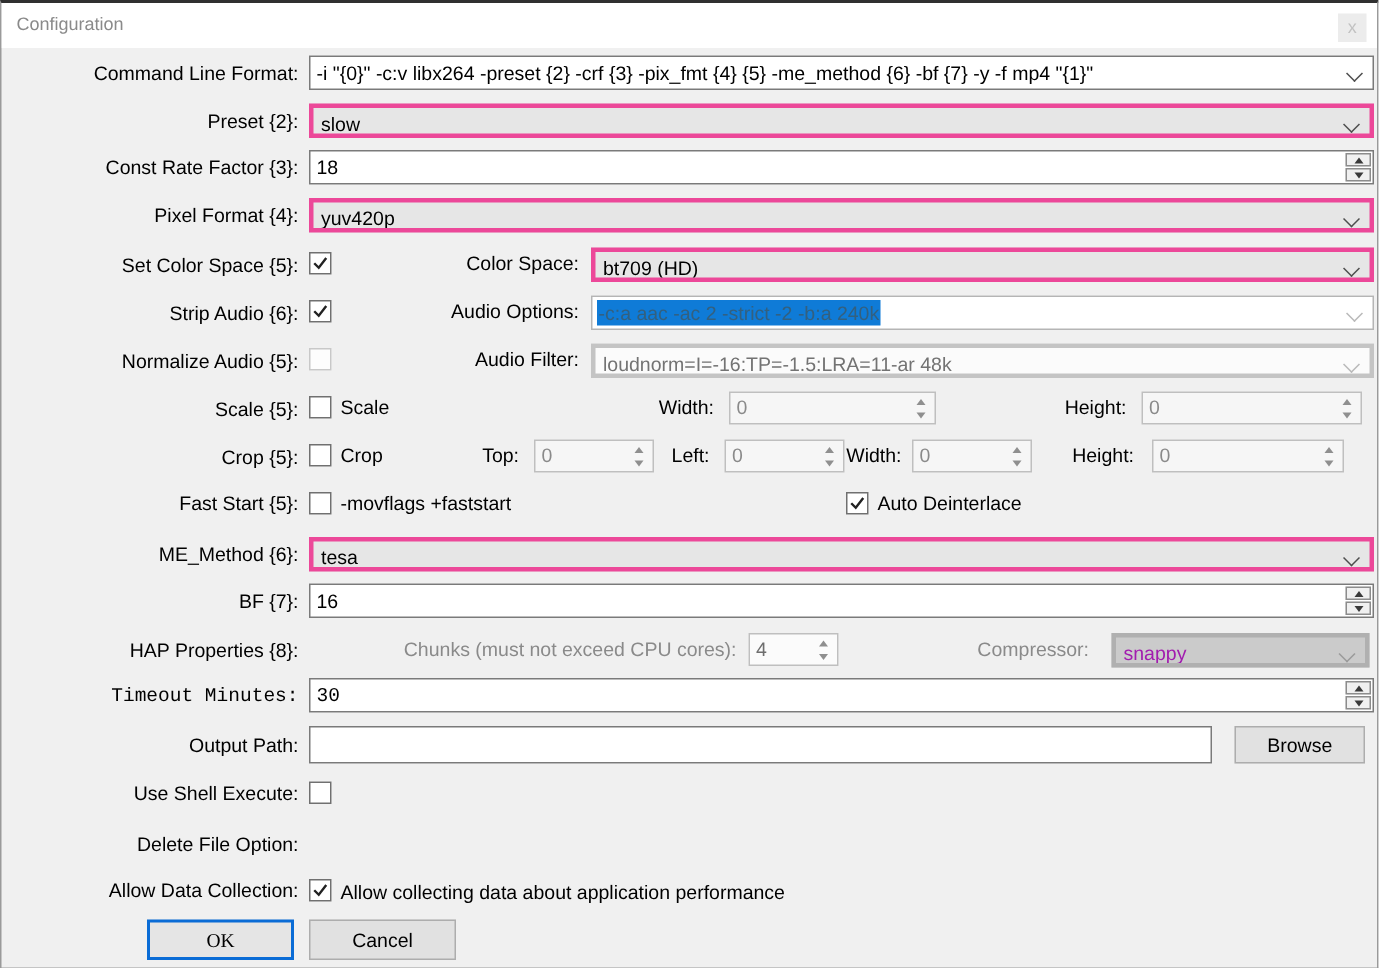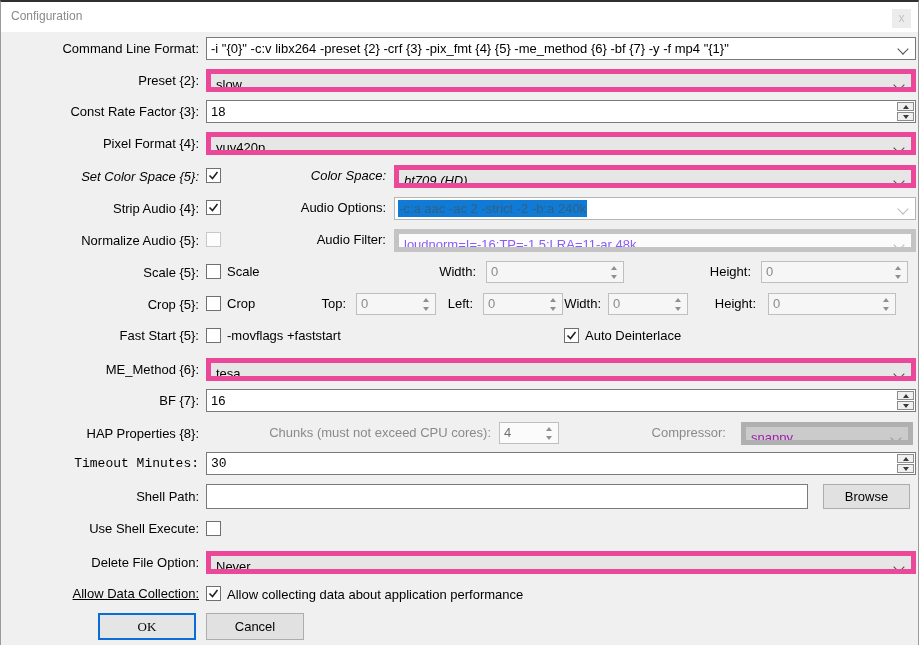--- a/index.html
+++ b/index.html
@@ -9,23 +9,23 @@
   .close-btn{position:absolute;right:7px;top:7px;width:19px;height:19px;background:#ececec;color:#c2c2c2;font-size:12px;text-align:center;line-height:18px;}
   .row{position:absolute;left:0;width:917px;height:23px;}
   .lbl{position:absolute;left:0;top:0;width:198px;height:23px;line-height:23px;text-align:right;font-size:13px;color:#000;white-space:nowrap;}
   .ctrl{position:absolute;left:205px;top:0;right:2px;height:23px;}
   
   .tinput{position:relative;box-sizing:border-box;width:100%;height:23px;background:#fff;border:1px solid #7a7a7a;}
   .tinput input{position:absolute;left:0;top:0;width:100%;height:100%;box-sizing:border-box;border:none;outline:none;background:transparent;font-family:inherit;font-size:13px;padding:0 20px 0 4px;color:#000;}
   .combo-edit{position:relative;box-sizing:border-box;width:100%;height:23px;background:#fff;border:1px solid #7a7a7a;}
   .combo-edit input{position:absolute;left:0;top:0;width:100%;height:100%;box-sizing:border-box;border:none;outline:none;background:transparent;font-family:inherit;font-size:13px;padding:0 22px 0 4px;color:#000;}
   
-  .combo{position:relative;box-sizing:border-box;width:100%;height:23px;background:#e6e6e6;border:5px solid #ec4899;font-size:13px;color:#000;line-height:21px;padding:0 22px 0 5px;white-space:nowrap;overflow:hidden;}
+  .combo{position:relative;box-sizing:border-box;width:100%;height:23px;background:#e6e6e6;border:3px solid #ec4899;font-size:13px;color:#000;line-height:21px;padding:0 22px 0 5px;white-space:nowrap;overflow:hidden;}
   .combo.disabled{background:#cbcbcb;color:#a21caf;border-color:#b0b0b0;}
-  .combo.light-disabled{background:#fbfbfb;color:#8b5cf6;border-color:#c4c4c4;}
+  .combo.light-disabled{background:#fbfbfb;color:#737373;border-color:#c4c4c4;}
   .chev{position:absolute;right:8px;top:7px;width:7px;height:7px;border-right:1.4px solid #4d4d4d;border-bottom:1.4px solid #4d4d4d;transform:rotate(45deg);}
   .chev.lite{border-color:#b9b9b9;}
   .chev.mid{border-color:#9a9a9a;}
   
   .numeric{position:relative;box-sizing:border-box;width:100%;height:23px;background:#fff;border:1px solid #7a7a7a;}
   .numeric input{position:absolute;left:0;top:0;width:100%;height:100%;box-sizing:border-box;border:none;outline:none;background:transparent;font-family:inherit;font-size:13px;padding:0 22px 0 4px;color:#000;}
   .spin{position:absolute;right:1px;top:1px;bottom:1px;width:17px;display:flex;flex-direction:column;gap:1px;}
   .spin .sbtn{flex:1;background:#f0f0f0;border:1px solid #8c8c8c;display:flex;align-items:center;justify-content:center;}
   .tri-up{width:0;height:0;border-left:3px solid transparent;border-right:3px solid transparent;border-bottom:4px solid #3a3a3a;}
   .tri-dn{width:0;height:0;border-left:3px solid transparent;border-right:3px solid transparent;border-top:4px solid #3a3a3a;}
@@ -97,38 +97,38 @@
   <div class="row" style="top:130px;">
     <div class="lbl">Pixel Format {4}:</div>
     <div class="ctrl">
       <div class="combo">
         <span>yuv420p</span>
         <span class="chev"></span>
       </div>
     </div>
   </div>
 
-  <div class="row" style="top:163px;font-style:italic;">
+  <div class="row" style="top:163px;">
     <div class="lbl">Set Color Space {5}:</div>
     <div class="ctrl">
       <div class="cb" style="left:0;top:3px;">
         <svg width="13" height="13" viewBox="0 0 13 13">
             <path d="M2.5 6.5 L5.5 9.5 L10.5 3" stroke="#222" stroke-width="1.6" fill="none"></path>
           </svg>
       </div>
       <div class="inline-lbl" style="left:60px;width:120px;">Color Space:</div>
       <div class="combo" style="position:absolute;left:188px;right:0;width:auto;">
         <span>bt709 (HD)</span>
         <span class="chev"></span>
       </div>
     </div>
   </div>
 
   <div class="row" style="top:195px;">
-    <div class="lbl">Strip Audio {4}:</div>
+    <div class="lbl">Strip Audio {6}:</div>
     <div class="ctrl">
       <div class="cb" style="left:0;top:3px;">
         <svg width="13" height="13" viewBox="0 0 13 13">
             <path d="M2.5 6.5 L5.5 9.5 L10.5 3" stroke="#222" stroke-width="1.6" fill="none"></path>
           </svg>
       </div>
       <div class="inline-lbl" style="left:60px;width:120px;">Audio Options:</div>
       <div class="combo-edit" style="position:absolute;left:188px;right:0;width:auto;border-color:#b5b5b5;">
         <span style="position:absolute;left:3px;top:3px;font-size:13px;"><span class="sel-text">-c:a aac -ac 2 -strict -2 -b:a 240k</span></span>
         <span class="chev lite"></span>
@@ -283,48 +283,42 @@
             </div>
           <div class="sbtn">
               <span class="tri-dn"></span>
             </div>
         </div>
       </div>
     </div>
   </div>
 
   <div class="row" style="top:482px;height:25px;">
-    <div class="lbl" style="line-height:25px;">Shell Path:</div>
+    <div class="lbl" style="line-height:25px;">Output Path:</div>
     <div class="ctrl" style="height:25px;">
       <div class="tinput" style="position:absolute;left:0;width:602px;height:25px;">
         <input value="" style="">
       </div>
       <button class="btn" style="left:617px;top:0;width:87px;height:25px;">Browse</button>
     </div>
   </div>
 
   <div class="row" style="top:518px;height:18px;padding-left:12px;">
     <div class="lbl" style="line-height:17px;">Use Shell Execute:</div>
     <div class="ctrl" style="height:18px;">
       <div class="cb" style="left:0;top:1px;"></div>
     </div>
   </div>
 
   <div class="row" style="top:549px;">
     <div class="lbl">Delete File Option:</div>
-    <div class="ctrl">
-      <div class="combo">
-        <span>Never</span>
-        <span class="chev"></span>
-      </div>
-    </div>
   </div>
 
   <div class="row" style="top:583px;height:18px;">
-    <div class="lbl" style="line-height:17px;text-decoration:underline;">Allow Data Collection:</div>
+    <div class="lbl" style="line-height:17px;">Allow Data Collection:</div>
     <div class="ctrl" style="height:18px;">
       <div class="cb" style="left:0;top:1px;">
         <svg width="13" height="13" viewBox="0 0 13 13">
             <path d="M2.5 6.5 L5.5 9.5 L10.5 3" stroke="#222" stroke-width="1.6" fill="none"></path>
           </svg>
       </div>
       <div class="cb-lbl" style="left:21px;top:2px;">Allow collecting data about application performance</div>
     </div>
   </div>
 

